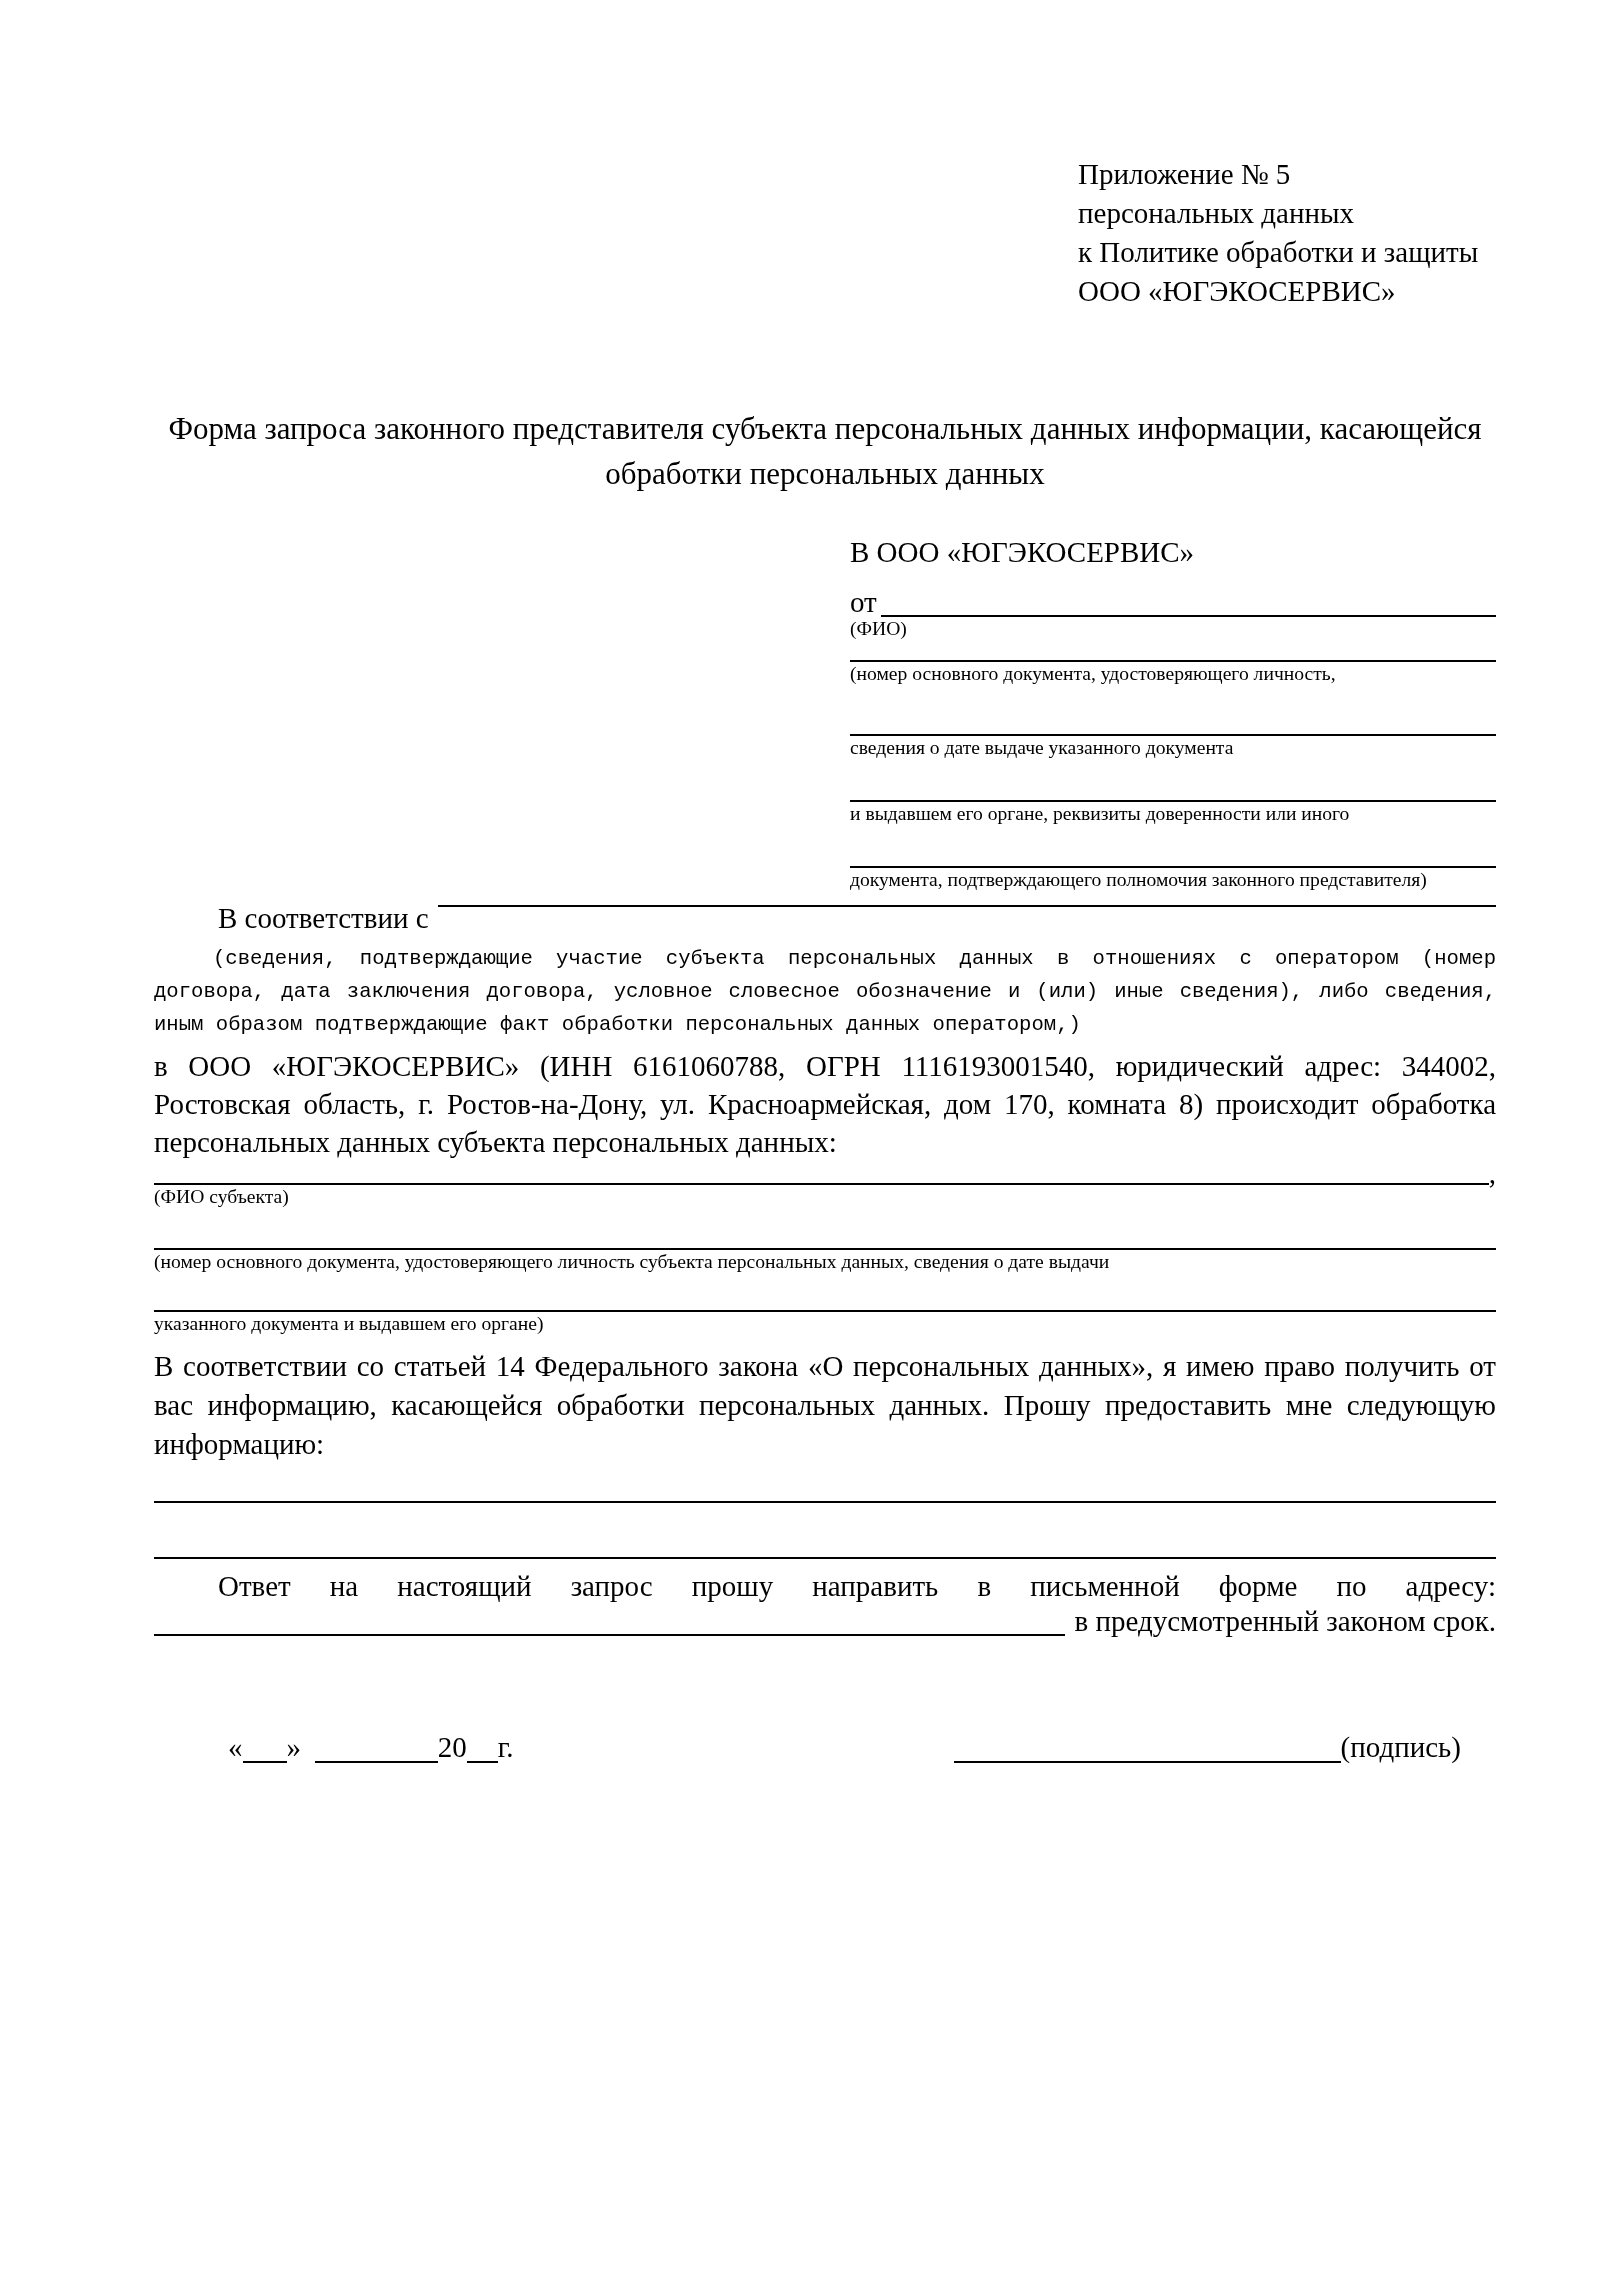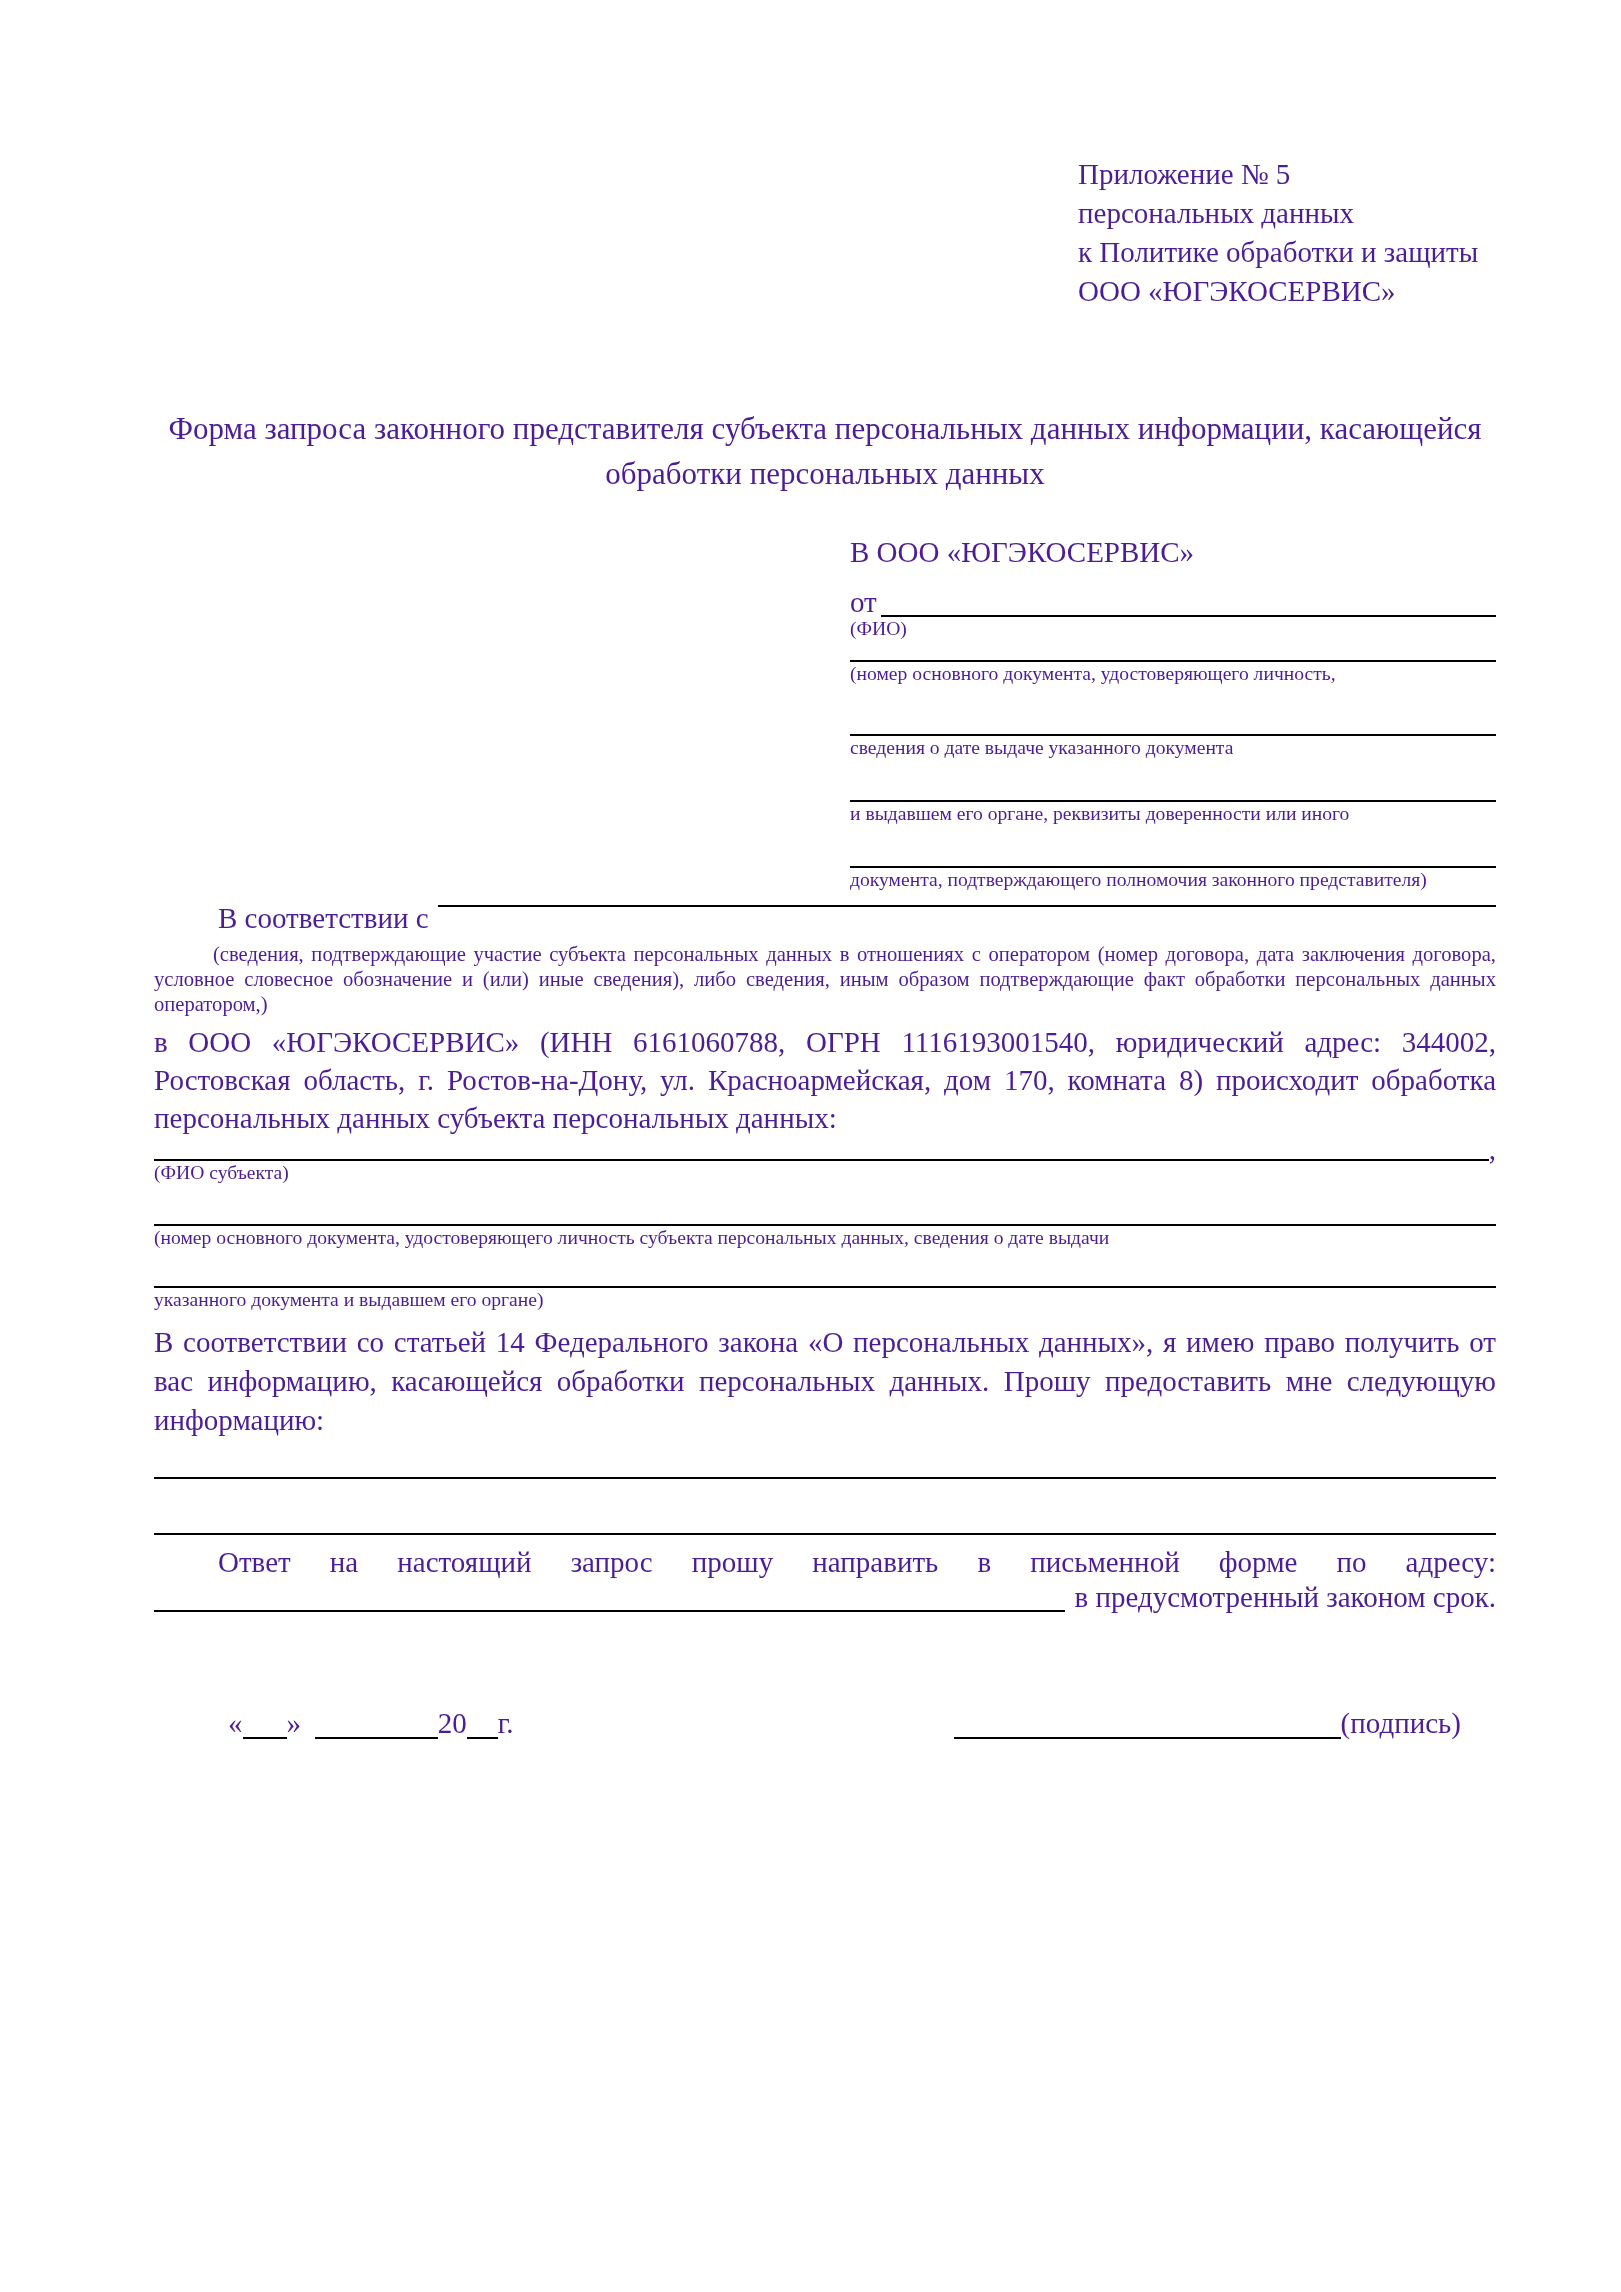--- a/index.html
+++ b/index.html
@@ -2,21 +2,21 @@
 <html><head>
 <meta charset="utf-8">
 <style>
   * { margin: 0; padding: 0; box-sizing: border-box; }
   html, body { background: #ffffff; }
   .page {
     position: relative;
     width: 1621px;
     height: 2293px;
     background: #ffffff;
-    color: #4c1d95;
+    color: #000000;
     font-family: "Liberation Serif", "DejaVu Serif", serif;
     font-size: 29px;
     padding: 155px 125px 0 154px;
     overflow: hidden;
   }
   .annex {
     margin-left: 924px;
     line-height: 39px;
     font-size: 29px;
   }
@@ -44,23 +44,24 @@
   .b2 { height: 50px; }
   .b3 { height: 41px; }
   .b4 { height: 42px; }
   
   .zapros { margin-top: 49px; text-align: center; line-height: 29px; }
   .intro-row { display: flex; align-items: flex-start; margin-top: 11.8px; height: 29px; }
   .intro-row .label { padding-left: 64px; margin-right: 9.8px; line-height: 27.4px; white-space: nowrap; }
   .fineprint {
     margin-top: 8.8px;
     font-size: 20.6px;
-    line-height: 25px;
+    line-height: 33px;
     text-align: justify;
     text-indent: 59px;
+    font-family: Liberation Mono, monospace;
   }
   .para { margin-top: 5.9px; line-height: 38px; text-align: justify; }
   .blank-row { display: flex; align-items: flex-end; margin-top: 1px; height: 22.5px; line-height: 22.5px; }
   .gap42 { height: 41px; }
   .gap38 { height: 37px; }
   .law { margin-top: 10.8px; line-height: 39px; text-align: justify; }
   .empty1 { height: 39px; }
   .empty2 { height: 56px; }
   .answer-a {
     margin-top: 8.8px;

